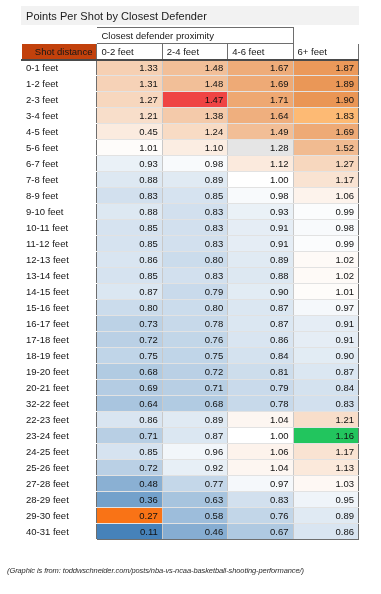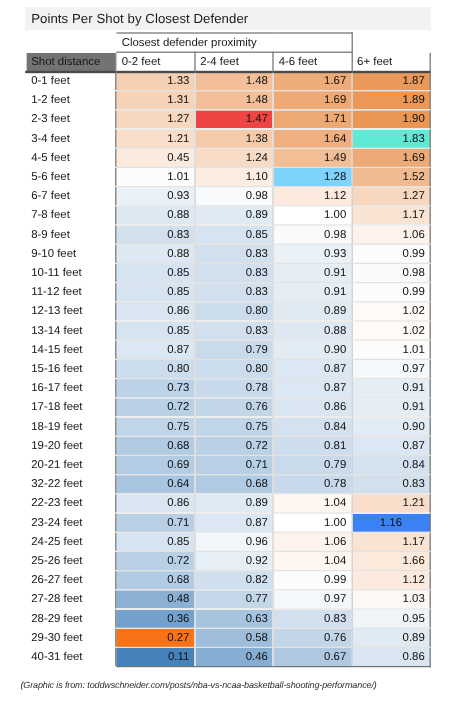--- a/index.html
+++ b/index.html
@@ -87,42 +87,42 @@
   .hdr-cell {
     text-align: left;
     background: #ffffff;
     border-left: 1px solid #6e6e6e !important;
     border-right: 1px solid #6e6e6e !important;
     border-top: 1px solid #6e6e6e !important;
     border-bottom: 2px solid #4a4a4a !important;
     color: #161616;
   }
   .hdr-rowlabel {
-    text-align: left;
-    background: #737373;
+    text-align: right;
+    background: #c2410c;
     border-left: 1px solid #ffffff !important;
     border-top: 1px solid #ffffff !important;
     border-bottom: 2px solid #4a4a4a !important;
     border-right: 1px solid #6e6e6e !important;
     color: #161616;
     margin-top: 29px;
   }
   .val {
     text-align: right;
     border-left: 1px solid #c9c9c9 !important;
     border-right: 1px solid #c9c9c9 !important;
     border-top: 1px solid #e2e2e2 !important;
     border-bottom: 1px solid #e2e2e2 !important;
   }
   .val.first-col { border-left: 1px solid #6e6e6e !important; }
   .val.last-col  { border-right: 1px solid #6e6e6e !important; }
   tr.last-row .val { border-bottom: 1px solid #6e6e6e !important; }
   .caption {
     position: absolute;
-    left: 17px;
+    left: 7px;
     top: 566px;
     width: 348px;
     font-size: 7.5px;
     font-style: italic;
     color: #2b2b2b;
     white-space: nowrap;
     letter-spacing: -0.1px;
   }
 </style>
 </head>
@@ -176,34 +176,34 @@
           <td class="val first-col" style="background: rgb(247, 215, 190);">1.27</td>
           <td class="val" style="background: #ef4444;">1.47</td>
           <td class="val" style="background: rgb(238, 168, 114);">1.71</td>
           <td class="val last-col" style="background: rgb(234, 150, 85);">1.90</td>
         </tr>
         <tr>
           <td class="lbl">3-4 feet</td>
           <td class="val first-col" style="background: rgb(248, 222, 202);">1.21</td>
           <td class="val" style="background: rgb(244, 202, 170);">1.38</td>
           <td class="val" style="background: rgb(239, 175, 126);">1.64</td>
-          <td class="val last-col" style="background: #5eead4;">1.83</td>
+          <td class="val last-col" style="background: #fdba74;">1.83</td>
         </tr>
         <tr>
           <td class="lbl">4-5 feet</td>
           <td class="val first-col" style="background: rgb(251, 235, 223);">0.45</td>
           <td class="val" style="background: rgb(248, 219, 196);">1.24</td>
           <td class="val" style="background: rgb(242, 190, 150);">1.49</td>
           <td class="val last-col" style="background: rgb(238, 170, 118);">1.69</td>
         </tr>
         <tr>
           <td class="lbl">5-6 feet</td>
           <td class="val first-col" style="background: rgb(254, 252, 250);">1.01</td>
           <td class="val" style="background: rgb(251, 237, 226);">1.10</td>
-          <td class="val" style="background: #7dd3fc;">1.28</td>
+          <td class="val" style="background: #e5e5e5;">1.28</td>
           <td class="val last-col" style="background: rgb(241, 187, 145);">1.52</td>
         </tr>
         <tr>
           <td class="lbl">6-7 feet</td>
           <td class="val first-col" style="background: rgb(234, 241, 247);">0.93</td>
           <td class="val" style="background: rgb(248, 250, 252);">0.98</td>
           <td class="val" style="background: rgb(251, 234, 221);">1.12</td>
           <td class="val last-col" style="background: rgb(247, 215, 190);">1.27</td>
         </tr>
         <tr>
@@ -316,42 +316,35 @@
           <td class="val first-col" style="background: rgb(217, 229, 241);">0.86</td>
           <td class="val" style="background: rgb(224, 234, 243);">0.89</td>
           <td class="val" style="background: rgb(253, 246, 241);">1.04</td>
           <td class="val last-col" style="background: rgb(248, 222, 202);">1.21</td>
         </tr>
         <tr>
           <td class="lbl">23-24 feet</td>
           <td class="val first-col" style="background: rgb(184, 207, 228);">0.71</td>
           <td class="val" style="background: rgb(219, 231, 242);">0.87</td>
           <td class="val" style="background: rgb(255, 255, 255);">1.00</td>
-          <td class="val last-col" style="background: #3b82f6; text-align: center;">1.16</td>
+          <td class="val last-col" style="background: #22c55e;">1.16</td>
         </tr>
         <tr>
           <td class="lbl">24-25 feet</td>
           <td class="val first-col" style="background: rgb(214, 227, 240);">0.85</td>
           <td class="val" style="background: rgb(242, 246, 250);">0.96</td>
           <td class="val" style="background: rgb(253, 243, 236);">1.06</td>
           <td class="val last-col" style="background: rgb(249, 227, 210);">1.17</td>
         </tr>
         <tr>
           <td class="lbl">25-26 feet</td>
           <td class="val first-col" style="background: rgb(186, 208, 229);">0.72</td>
           <td class="val" style="background: rgb(231, 239, 246);">0.92</td>
           <td class="val" style="background: rgb(253, 246, 241);">1.04</td>
-          <td class="val last-col" style="background: rgb(251, 233, 219);">1.66</td>
-        </tr>
-        <tr>
-          <td class="lbl">26-27 feet</td>
-          <td class="val first-col" style="background: rgb(177, 203, 226);">0.68</td>
-          <td class="val" style="background: rgb(207, 223, 237);">0.82</td>
-          <td class="val" style="background: rgb(251, 252, 253);">0.99</td>
-          <td class="val last-col" style="background: rgb(251, 234, 221);">1.12</td>
+          <td class="val last-col" style="background: rgb(251, 233, 219);">1.13</td>
         </tr>
         <tr>
           <td class="lbl">27-28 feet</td>
           <td class="val first-col" style="background: rgb(138, 176, 211);">0.48</td>
           <td class="val" style="background: rgb(196, 215, 233);">0.77</td>
           <td class="val" style="background: rgb(245, 248, 251);">0.97</td>
           <td class="val last-col" style="background: rgb(254, 248, 244);">1.03</td>
         </tr>
         <tr>
           <td class="lbl">28-29 feet</td>

